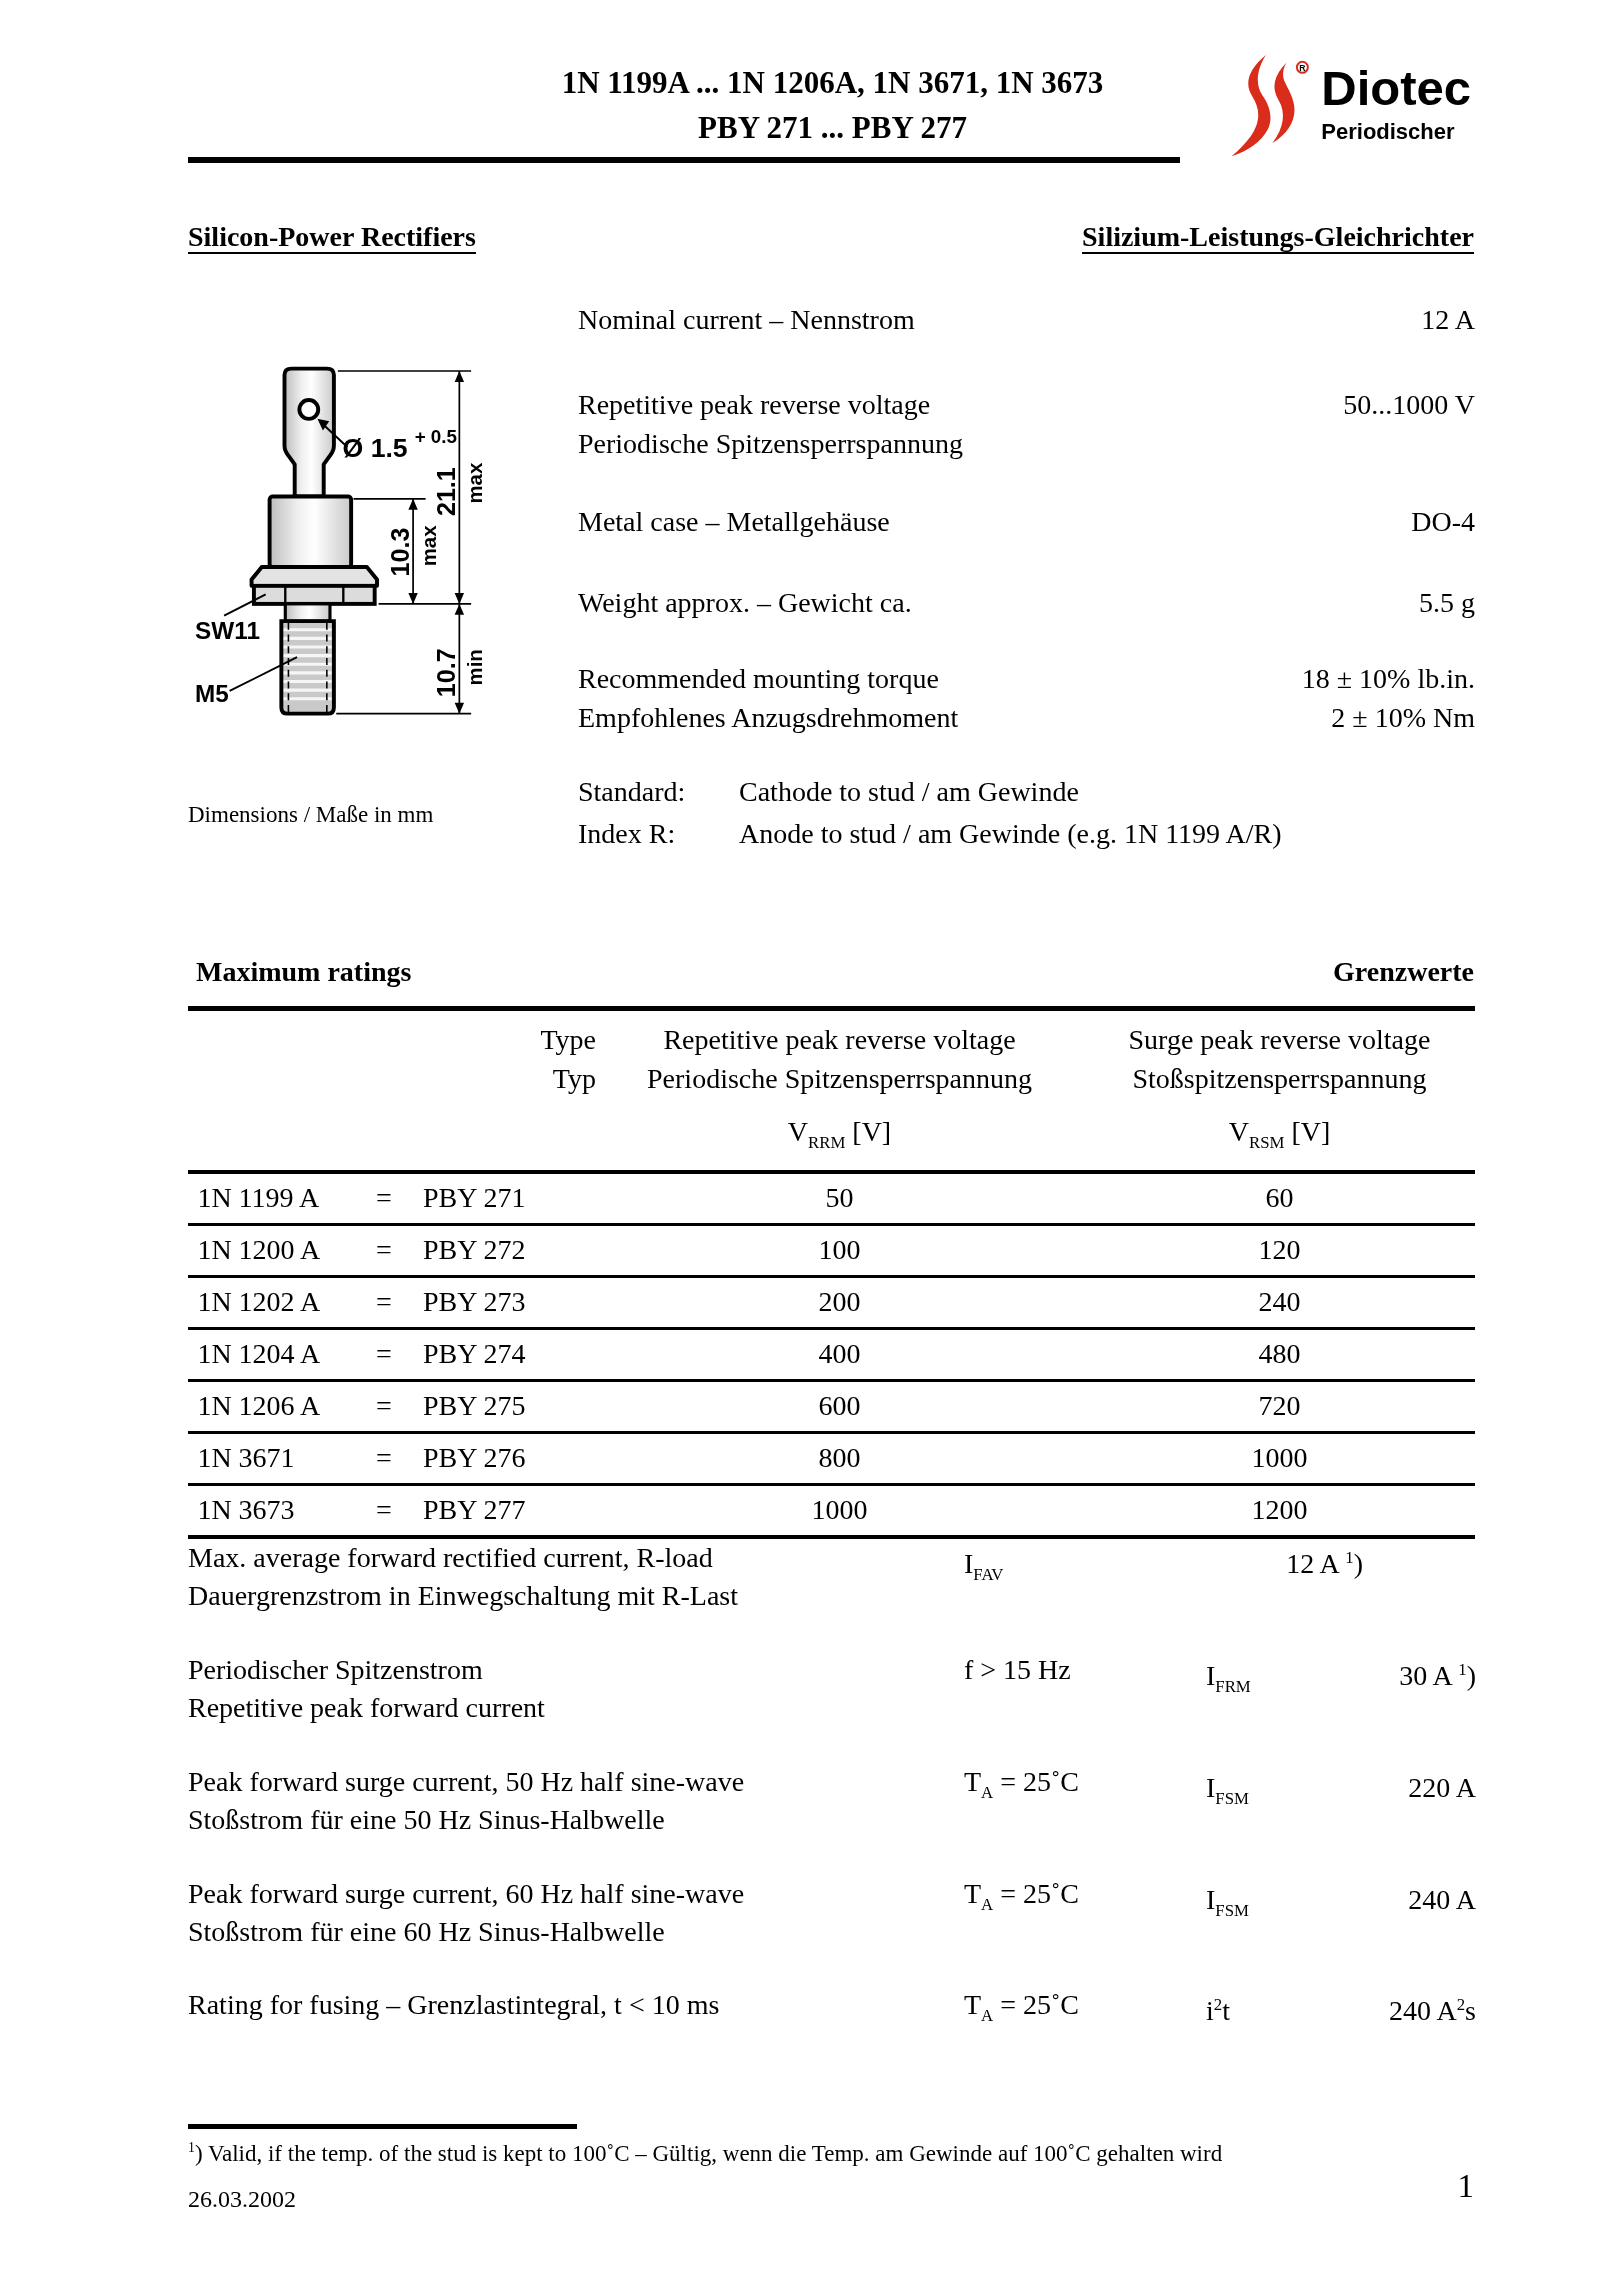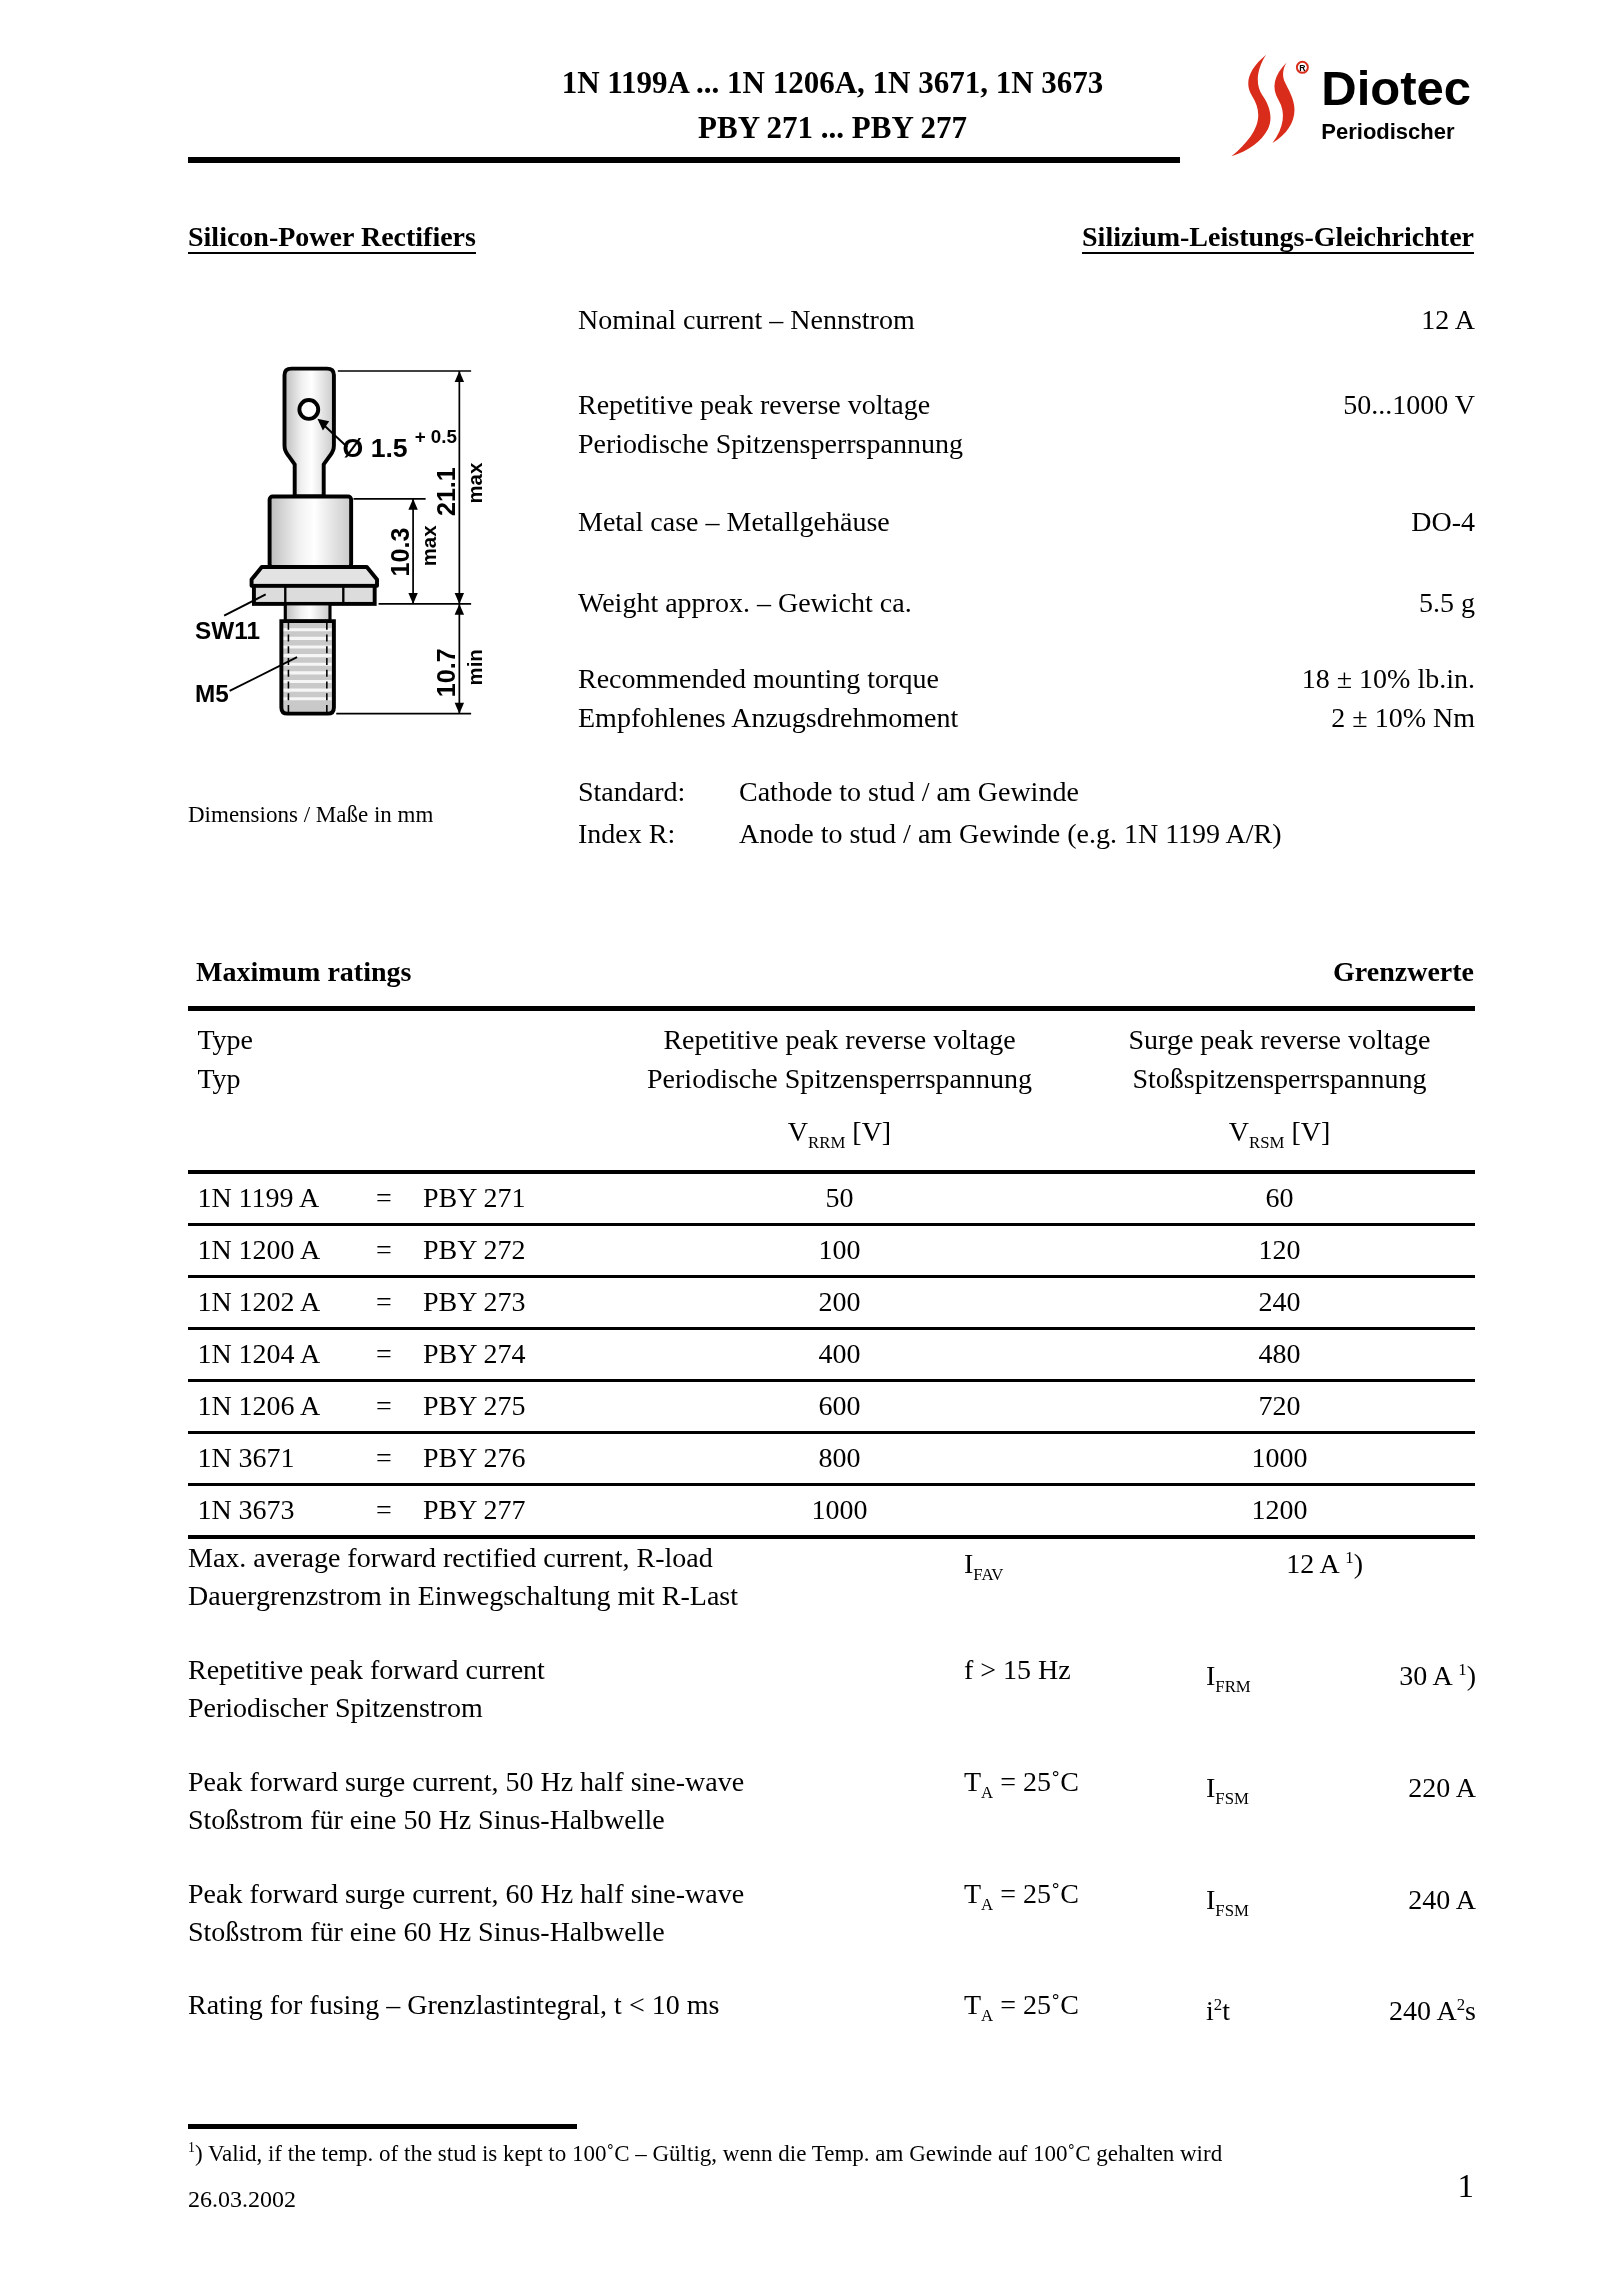--- a/index.html
+++ b/index.html
@@ -32,21 +32,21 @@
 
   .dims-caption{left:188px;top:802px;font-size:23px;}
 
   
   .mr-head{top:956px;font-weight:bold;font-size:28px;}
   .tbl{left:188px;top:1006px;width:1287px;font-size:28px;}
   .t-header{border-top:5.5px solid #000;border-bottom:4.7px solid #000;
             display:grid;grid-template-columns:408px 487px 393px;
             padding:9.4px 0 7.9px 0;}
   .t-header .c{text-align:center;line-height:39px;}
-  .t-header .c1{text-align:left;padding-left:9.4px;}
+  .t-header .c1{text-align:right;padding-left:9.4px;}
   .symline{margin-top:14px;}
   .t-row{display:grid;grid-template-columns:188px 47px 173px 487px 393px;
          height:49px;align-items:center;border-bottom:3.9px solid #000;}
   .t-row:last-child{border-bottom:4.7px solid #000;}
   .t-row .cell-type{padding-left:9.4px;}
   .t-row .num{text-align:center;}
 
   
   .rating{left:188px;width:1287px;display:grid;
           grid-template-columns:776px 242px 157px 113px;
@@ -288,22 +288,22 @@
   <div class="abs rating" style="top:1539px">
     <div>
         <div>Max. average forward rectified current, R-load</div>
         <div>Dauergrenzstrom in Einwegschaltung mit R-Last</div>
       </div>
     <div><span>I</span><sub>FAV</sub><sup></sup><span></span></div>
     <div class="r-val"><span>12 A </span><sup>1</sup><span>)</span></div>
   </div>
   <div class="abs rating" style="top:1651px">
     <div>
+        <div>Periodischer Spitzenstrom</div>
         <div>Repetitive peak forward current</div>
-        <div>Periodischer Spitzenstrom</div>
       </div>
     <div><span>f</span><sub></sub><span> &gt; 15 Hz</span></div>
     <div><span>I</span><sub>FRM</sub><sup></sup><span></span></div>
     <div class="r-val"><span>30 A </span><sup>1</sup><span>)</span></div>
   </div>
   <div class="abs rating" style="top:1763px">
     <div>
         <div>Peak forward surge current, 50 Hz half sine-wave</div>
         <div>Stoßstrom für eine 50 Hz Sinus-Halbwelle</div>
       </div>

